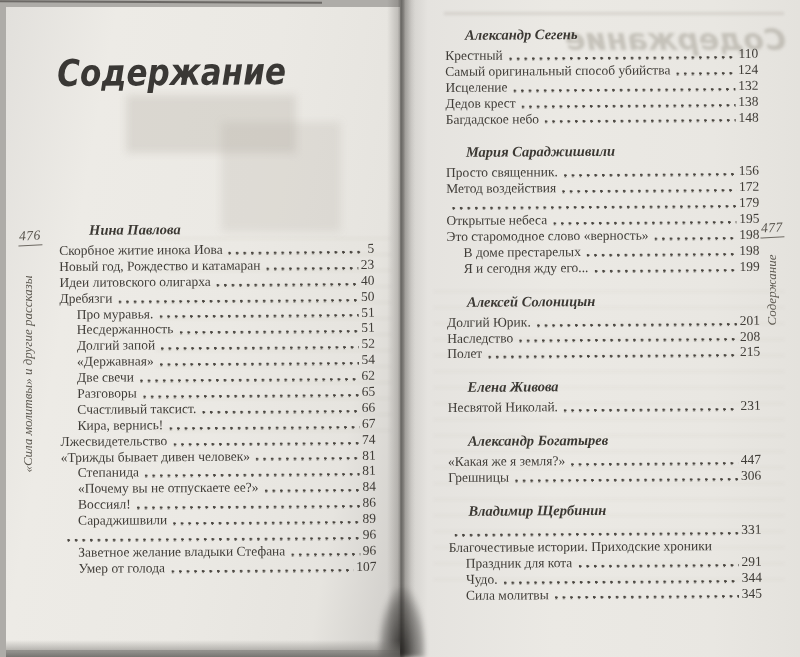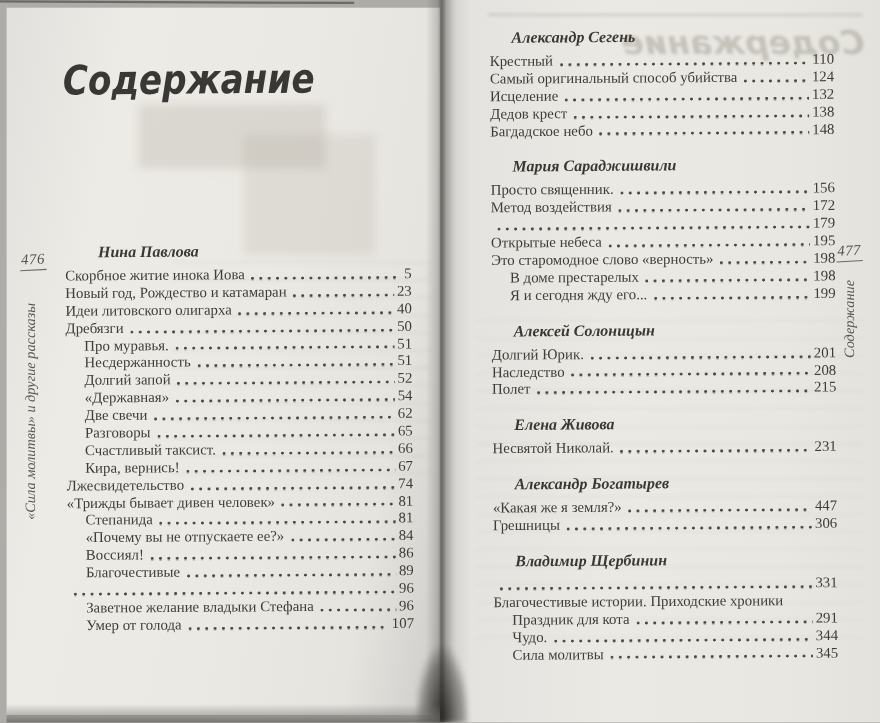--- a/index.html
+++ b/index.html
@@ -191,21 +191,21 @@
           <span class="t">«Почему вы не отпускаете ее?»</span>
           <span class="leader"></span>
           <span class="pg">84</span>
         </div>
         <div class="row ind">
           <span class="t">Воссиял!</span>
           <span class="leader"></span>
           <span class="pg">86</span>
         </div>
         <div class="row ind">
-          <span class="t">Благочестивые</span>
+          <span class="t">Сараджишвили</span>
           <span class="leader"></span>
           <span class="pg">89</span>
         </div>
         <div class="row">
           <span class="leader"></span>
           <span class="pg">96</span>
         </div>
         <div class="row ind">
           <span class="t">Заветное желание владыки Стефана</span>
           <span class="leader"></span>

